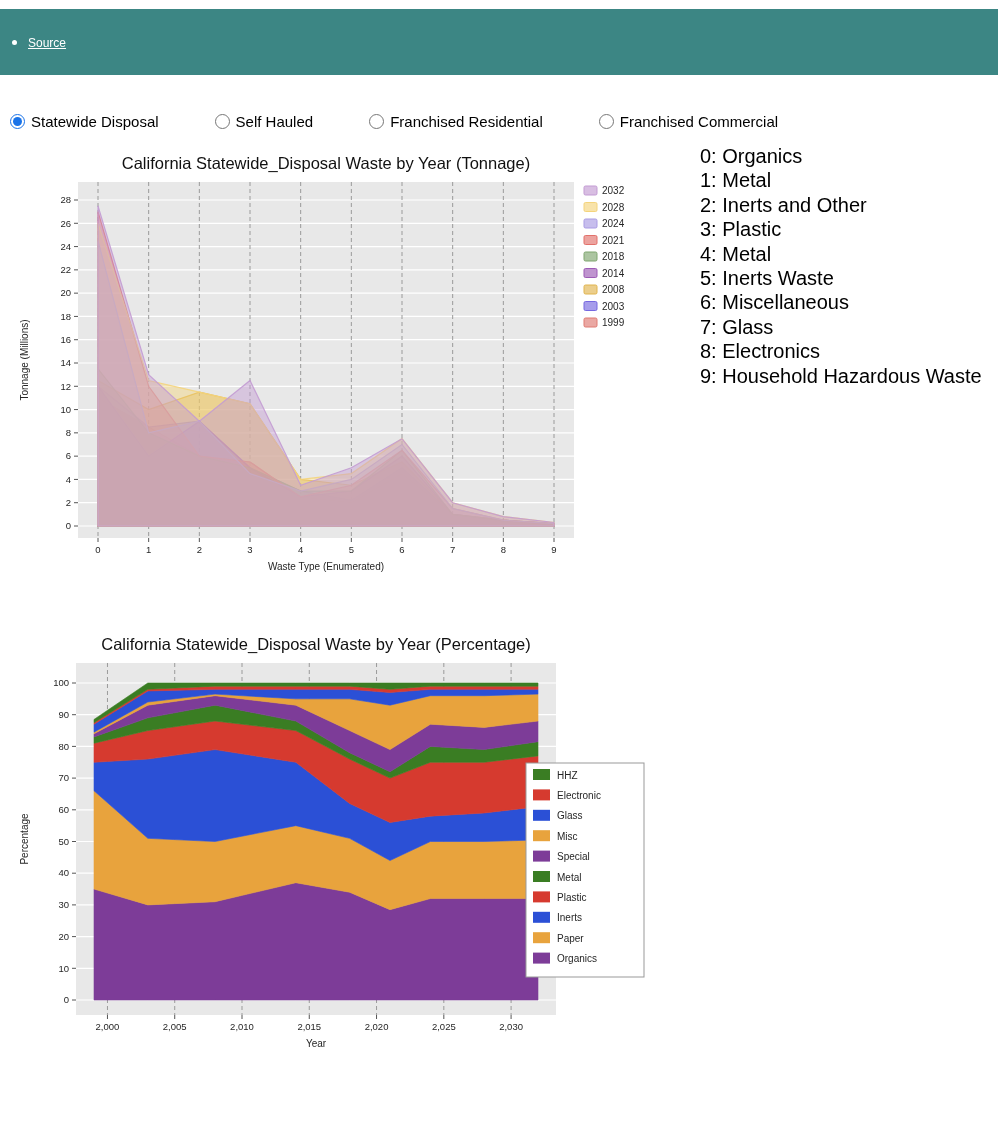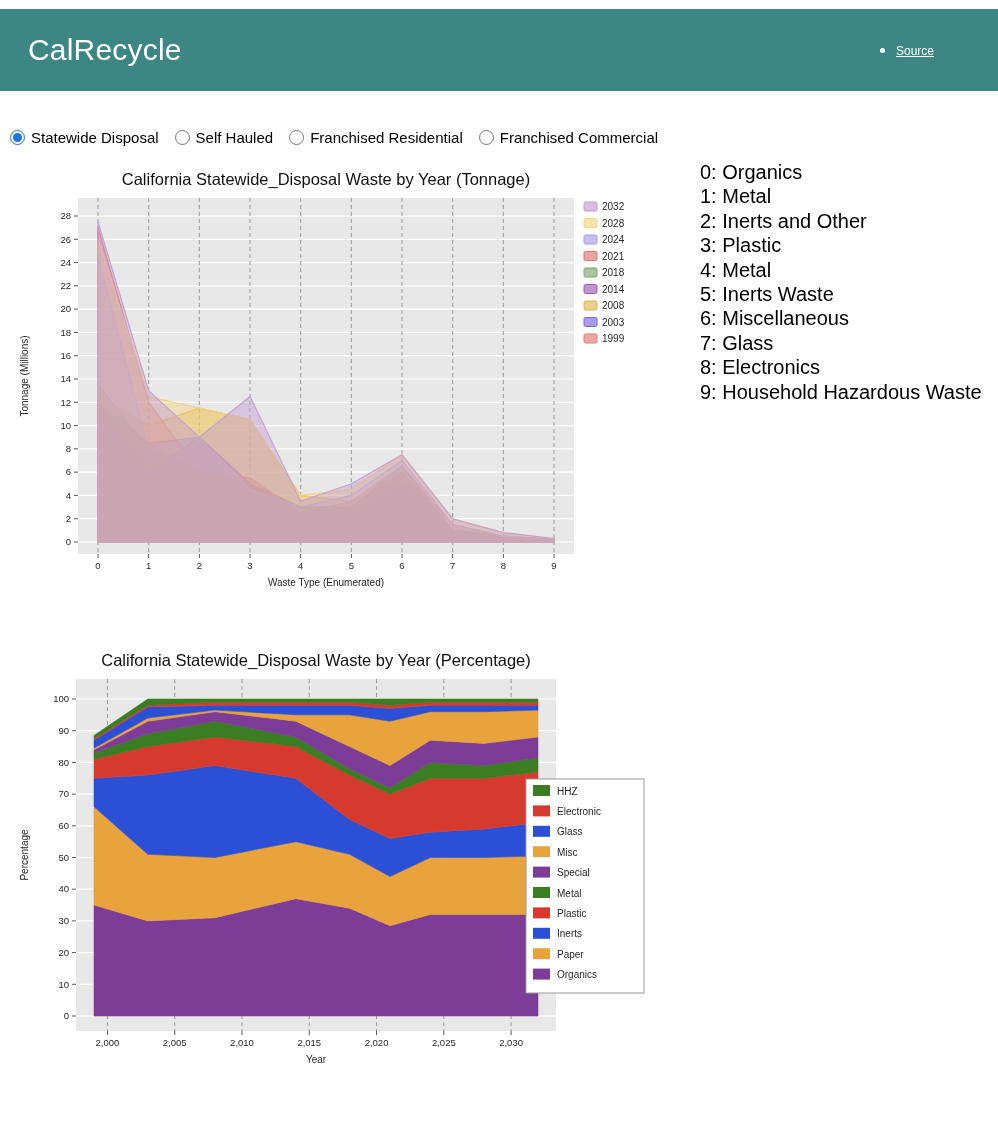--- a/index.html
+++ b/index.html
@@ -14,35 +14,34 @@
     margin-top: 9px;
     padding: 24px 30px 24px 28px;
     display: flex;
     align-items: center;
     justify-content: space-between;
   }
   .brand { color: #fff; font-size: 30px; font-weight: 400; letter-spacing: .2px; }
   .nav { list-style: disc; color: #fff; margin: 0; padding: 0 34px 0 0; }
   .nav li { margin: 0; }
   .nav a { color: #fff; text-decoration: underline; font-size: 12px; }
-  .controls { margin: 38px 0 0 10px; font-size: 15px; display: flex; align-items: flex-start; }
+  .controls { margin: 38px 0 0 10px; font-size: 15px; display: flex; align-items: flex-start; gap: 40px; }
   .radio-label { margin-right: 16px; display: inline-flex; align-items: center; cursor: pointer; }
   .radio-label input { margin: 0 6px 0 0; accent-color: #1A73E8; width: 15px; height: 15px; }
   .main { display: flex; align-items: flex-start; margin-top: 12px; }
   .charts-col { width: 700px; flex: 0 0 auto; }
   .chart { margin-left: 14px; }
   .chart + .chart { margin-top: 40px; }
   .waste-key { font-size: 20px; line-height: 1.22; padding-top: 2px; }
   svg text { font-family: "Liberation Sans", sans-serif; }
 </style>
 </head>
 <body>
 
 <header class="header">
-  <div class="brand">CalRecycle</div>
   <ul class="nav">
     <li>
       <a href="#">Source</a>
     </li>
   </ul>
 </header>
 
 <div class="controls">
   <label class="radio-label">
     <input type="radio" name="dataset" checked="" style="">

